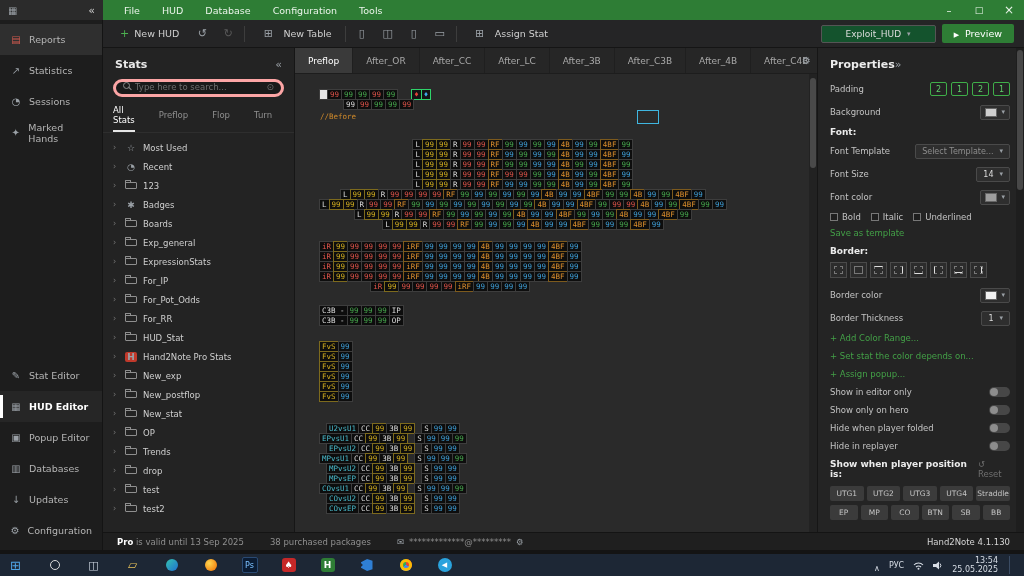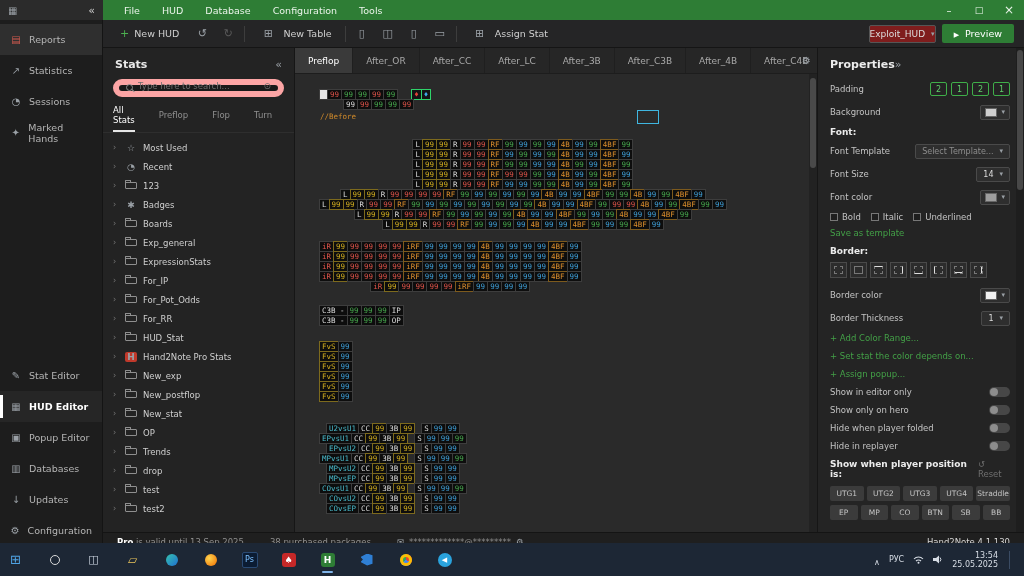--- a/index.html
+++ b/index.html
@@ -26,21 +26,21 @@
   .ticon{color:#9aa0a6;font-size:11px;width:20px;text-align:center;cursor:pointer;}
   .ticon.undo::before{content:"↺";}
   .ticon.redo::before{content:"↻";color:#5a5a5a;}
   .ticon.grid::before{content:"⊞";}
   .ticon.seat1::before{content:"▯";}
   .ticon.seat2::before{content:"◫";}
   .ticon.seat3::before{content:"▯";}
   .ticon.cards::before{content:"▭";}
   .tsep{width:1px;height:16px;background:#3d3d3d;}
   .tspacer{flex:1;}
-  .hudselect{display:flex;align-items:center;gap:6px;border:1px solid #555;border-radius:2px;color:#ddd;font-size:9px;padding:3px 0;cursor:pointer;background:#7f1d1d;}
+  .hudselect{display:flex;align-items:center;gap:6px;border:1px solid #555;border-radius:2px;color:#ddd;font-size:9px;padding:3px 24px;cursor:pointer;background:#14532d;}
   .caret::after{content:"▾";font-size:7px;color:#9aa0a6;}
   .preview-btn{display:flex;align-items:flex-start;gap:6px;background:#2e7d35;color:#fff;font-size:9.5px;padding:4px 12px;border-radius:2px;cursor:pointer;}
   .preview-btn .tri::before{content:"▶";font-size:7px;}
 
   
   .sidebar{position:absolute;left:0;top:20px;width:103px;bottom:26px;background:#1d1d1d;display:flex;flex-direction:column;padding-top:4px;border-right:1px solid #141414;}
   .side-item{display:flex;align-items:center;gap:7px;height:31px;padding:0 10px;font-size:9.5px;color:#b5b5b5;cursor:pointer;position:relative;}
   .side-group-top .side-item:first-child{background:#2f2f2f;}
   .side-item.active{color:#fff;font-weight:bold;background:#262626;}
   .side-item.active::before{content:"";position:absolute;left:0;top:4px;bottom:4px;width:3px;background:#fff;}
@@ -56,21 +56,21 @@
   .ic-popup-editor::before{content:"▣";}
   .ic-databases::before{content:"▥";}
   .ic-updates::before{content:"↓";}
   .ic-configuration::before{content:"⚙";}
 
   
   .stats{position:absolute;left:103px;top:48px;width:192px;bottom:44px;background:#232323;border-right:1px solid #161616;display:flex;flex-direction:column;}
   .stats-head{display:flex;justify-content:space-between;align-items:center;padding:10px 12px 8px;}
   .stats-title{color:#e8e8e8;font-size:11px;font-weight:bold;}
   .stats-collapse{color:#9aa0a6;font-size:11px;cursor:pointer;}
-  .searchbox{margin:0 10px;height:18px;background:#1a1a1a;border:6px solid #fca5a5;border-radius:9px;display:flex;align-items:flex-end;padding:0 7px;gap:5px;}
+  .searchbox{margin:0 10px;height:18px;background:#1a1a1a;border:3px solid #fca5a5;border-radius:9px;display:flex;align-items:flex-start;padding:0 7px;gap:5px;}
   .mag{width:7px;height:7px;border:1px solid #8a8a8a;border-radius:50%;position:relative;flex:none;}
   .mag::after{content:"";position:absolute;width:4px;height:1px;background:#8a8a8a;transform:rotate(45deg);right:-3px;bottom:-1px;}
   .searchbox input{flex:1;background:transparent;border:none;outline:none;color:#bbb;font-size:8.5px;}
   .searchbox input::placeholder{color:#6d6d6d;}
   .filter-ic{color:#6d6d6d;font-size:9px;}
   .filter-ic::before{content:"⊙";}
   .stats-tabs{display:flex;align-items:center;padding:8px 10px 0;gap:24px;border-bottom:1px solid #2e2e2e;}
   .stats-tab{color:#8f8f8f;font-size:8.5px;padding-bottom:5px;cursor:pointer;border-bottom:2px solid transparent;}
   .stats-tab.active{color:#fff;border-bottom-color:#e6e6e6;}
   .stats-tabs .more{margin-left:auto;color:#8f8f8f;font-size:9px;cursor:pointer;}
@@ -157,21 +157,21 @@
 
   
   .statusbar{position:absolute;left:103px;right:0;bottom:26px;height:18px;background:#1f1f1f;border-top:1px solid #141414;display:flex;align-items:center;padding:0 14px;gap:26px;font-size:8.5px;color:#8f8f8f;}
   .statusbar .pro{color:#fff;font-weight:bold;}
   .statusbar .mail{display:flex;align-items:center;gap:5px;}
   .mail-ic::before{content:"✉";color:#9aa0a6;}
   .gear-ic::before{content:"⚙";color:#9aa0a6;cursor:pointer;}
   .statusbar .version{margin-left:auto;color:#d5d5d5;}
 
   
-  .taskbar{position:absolute;left:0;right:0;bottom:0;height:33px;background:#1d2735;display:flex;align-items:center;padding:0 4px;gap:16px;}
+  .taskbar{position:absolute;left:0;right:0;bottom:0;height:22px;background:#1d2735;display:flex;align-items:center;padding:0 4px;gap:16px;}
   .tbi{width:23px;height:22px;border-radius:3px;display:flex;align-items:center;justify-content:center;cursor:pointer;position:relative;font-size:11px;color:#e6e6e6;}
   .ti-start::before{content:"⊞";color:#4fa3e3;font-size:13px;}
   .ti-search{ }
   .ti-search::before{content:"";width:8px;height:8px;border:1.5px solid #d9d9d9;border-radius:50%;}
   .ti-task-view::before{content:"◫";color:#cfd8e3;}
   .ti-file-explorer::before{content:"▱";color:#e8c35a;font-size:12px;}
   .ti-edge::before{content:"";width:12px;height:12px;border-radius:50%;background:linear-gradient(135deg,#35c3b0,#1f6fd0);}
   .ti-firefox::before{content:"";width:12px;height:12px;border-radius:50%;background:radial-gradient(circle at 35% 35%,#ffd54f,#ef6c00);}
   .ti-photoshop::before{content:"Ps";font-size:8px;color:#7cc1ff;background:#0b1c33;width:14px;height:14px;border-radius:2px;display:flex;align-items:center;justify-content:center;border:1px solid #2a4a73;}
   .ti-pokerstars::before{content:"♠";color:#fff;background:#c62828;width:14px;height:14px;border-radius:3px;display:flex;align-items:center;justify-content:center;font-size:9px;}

